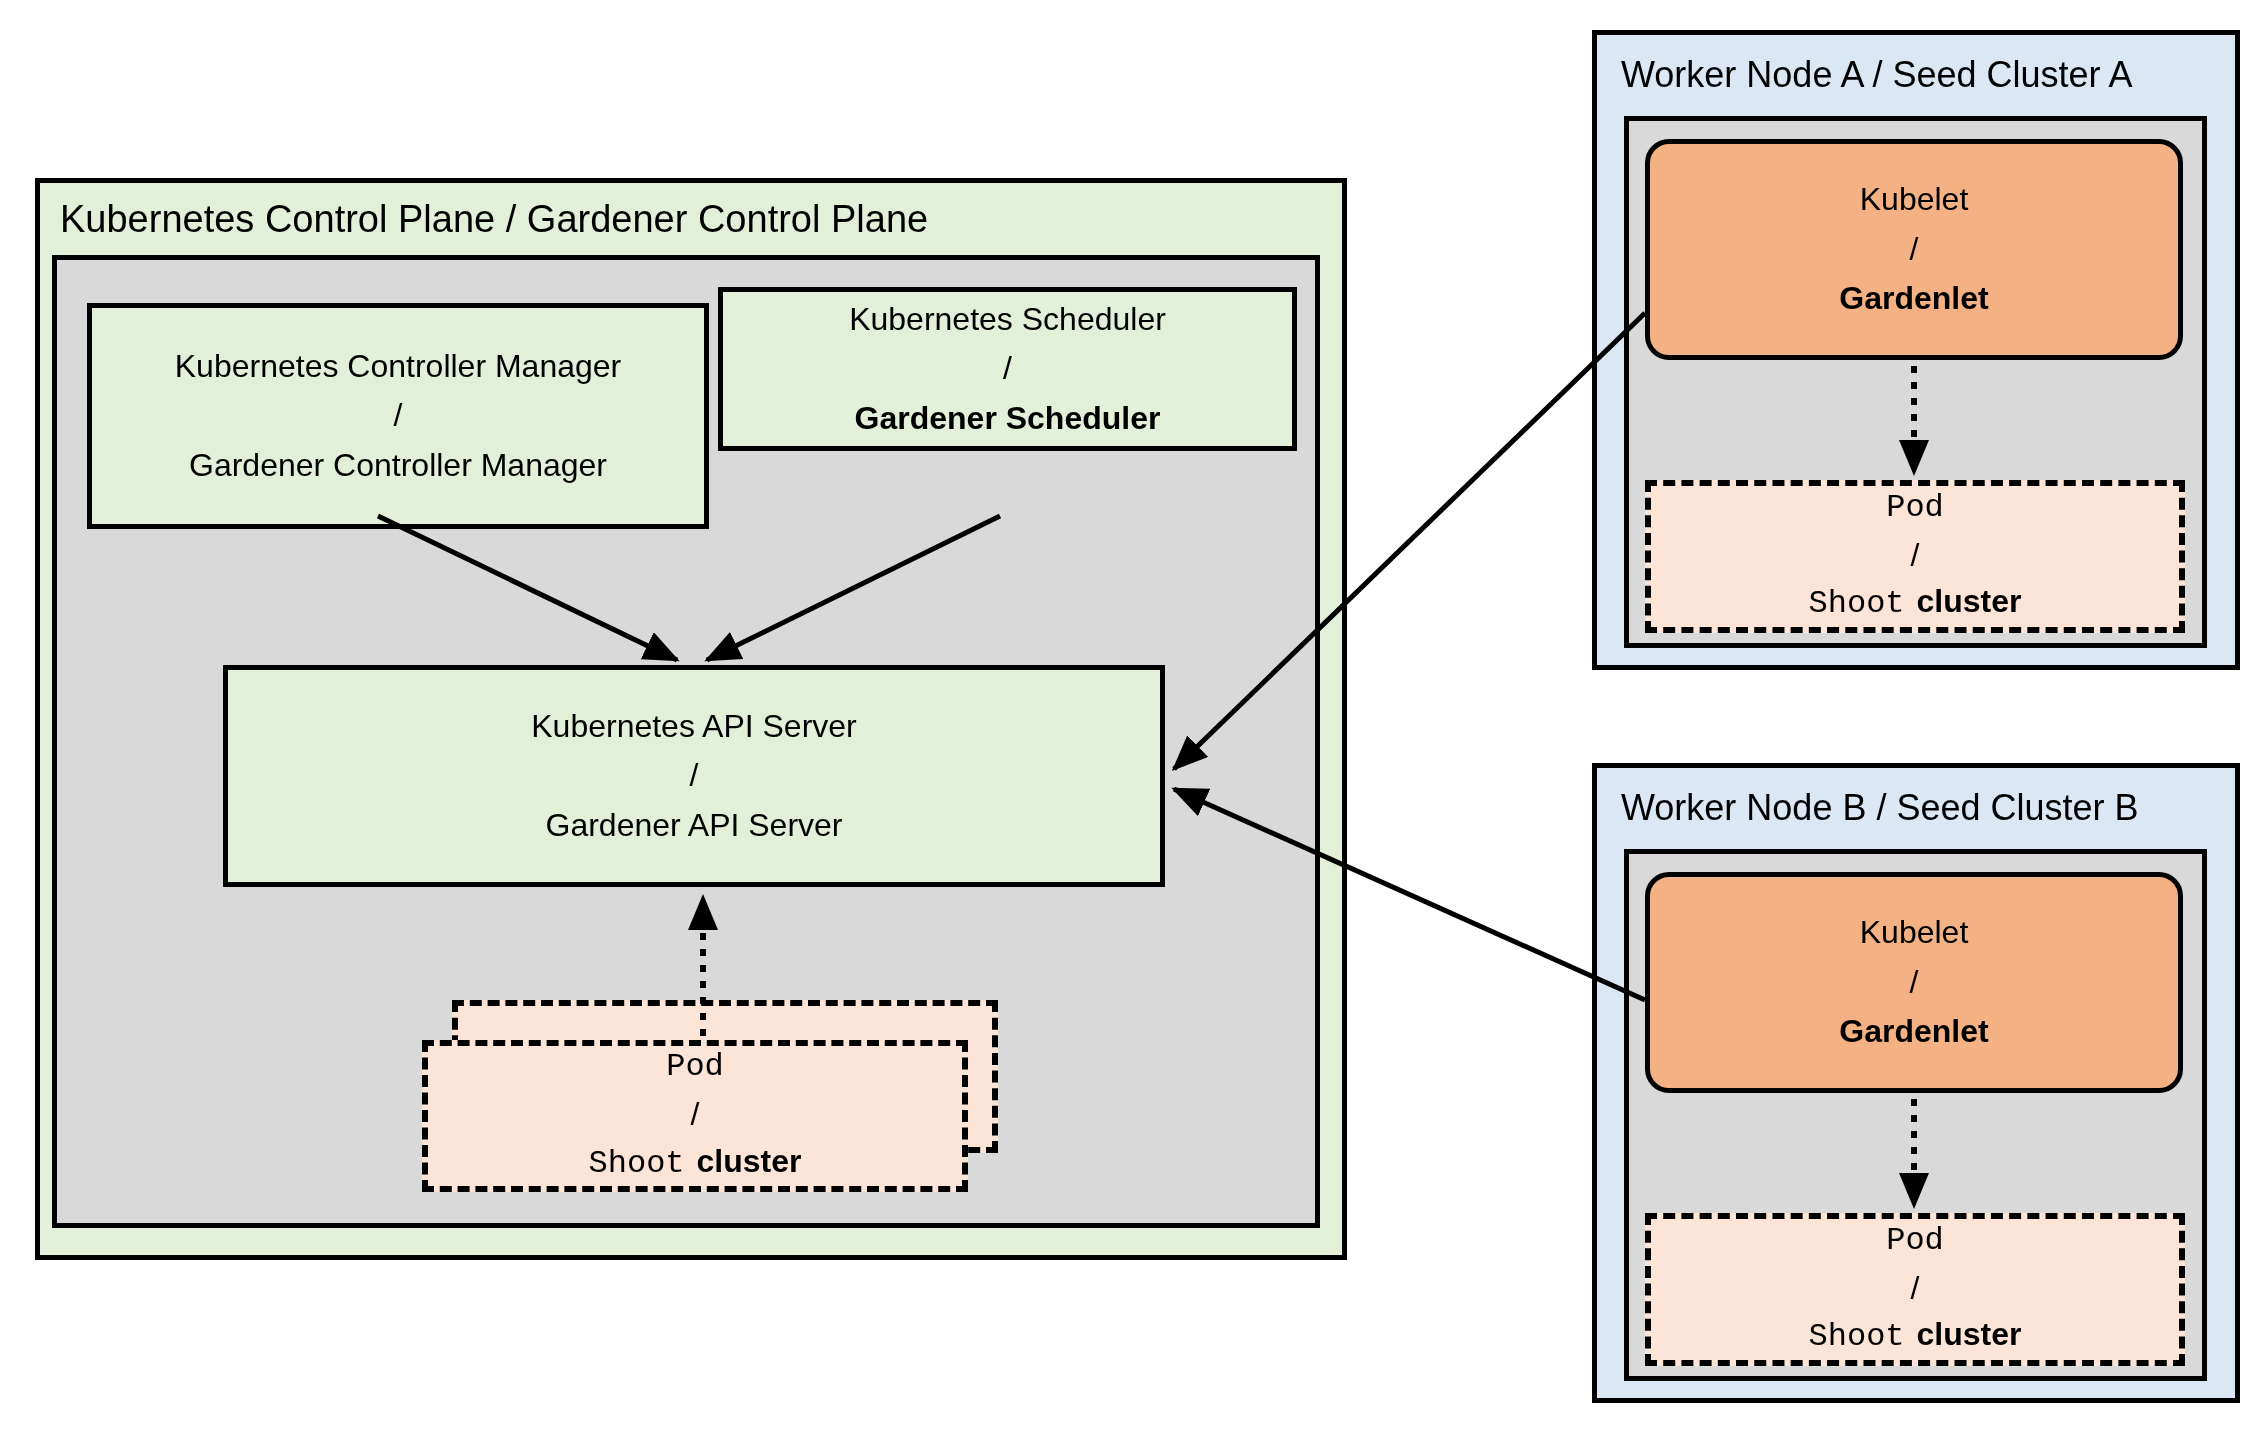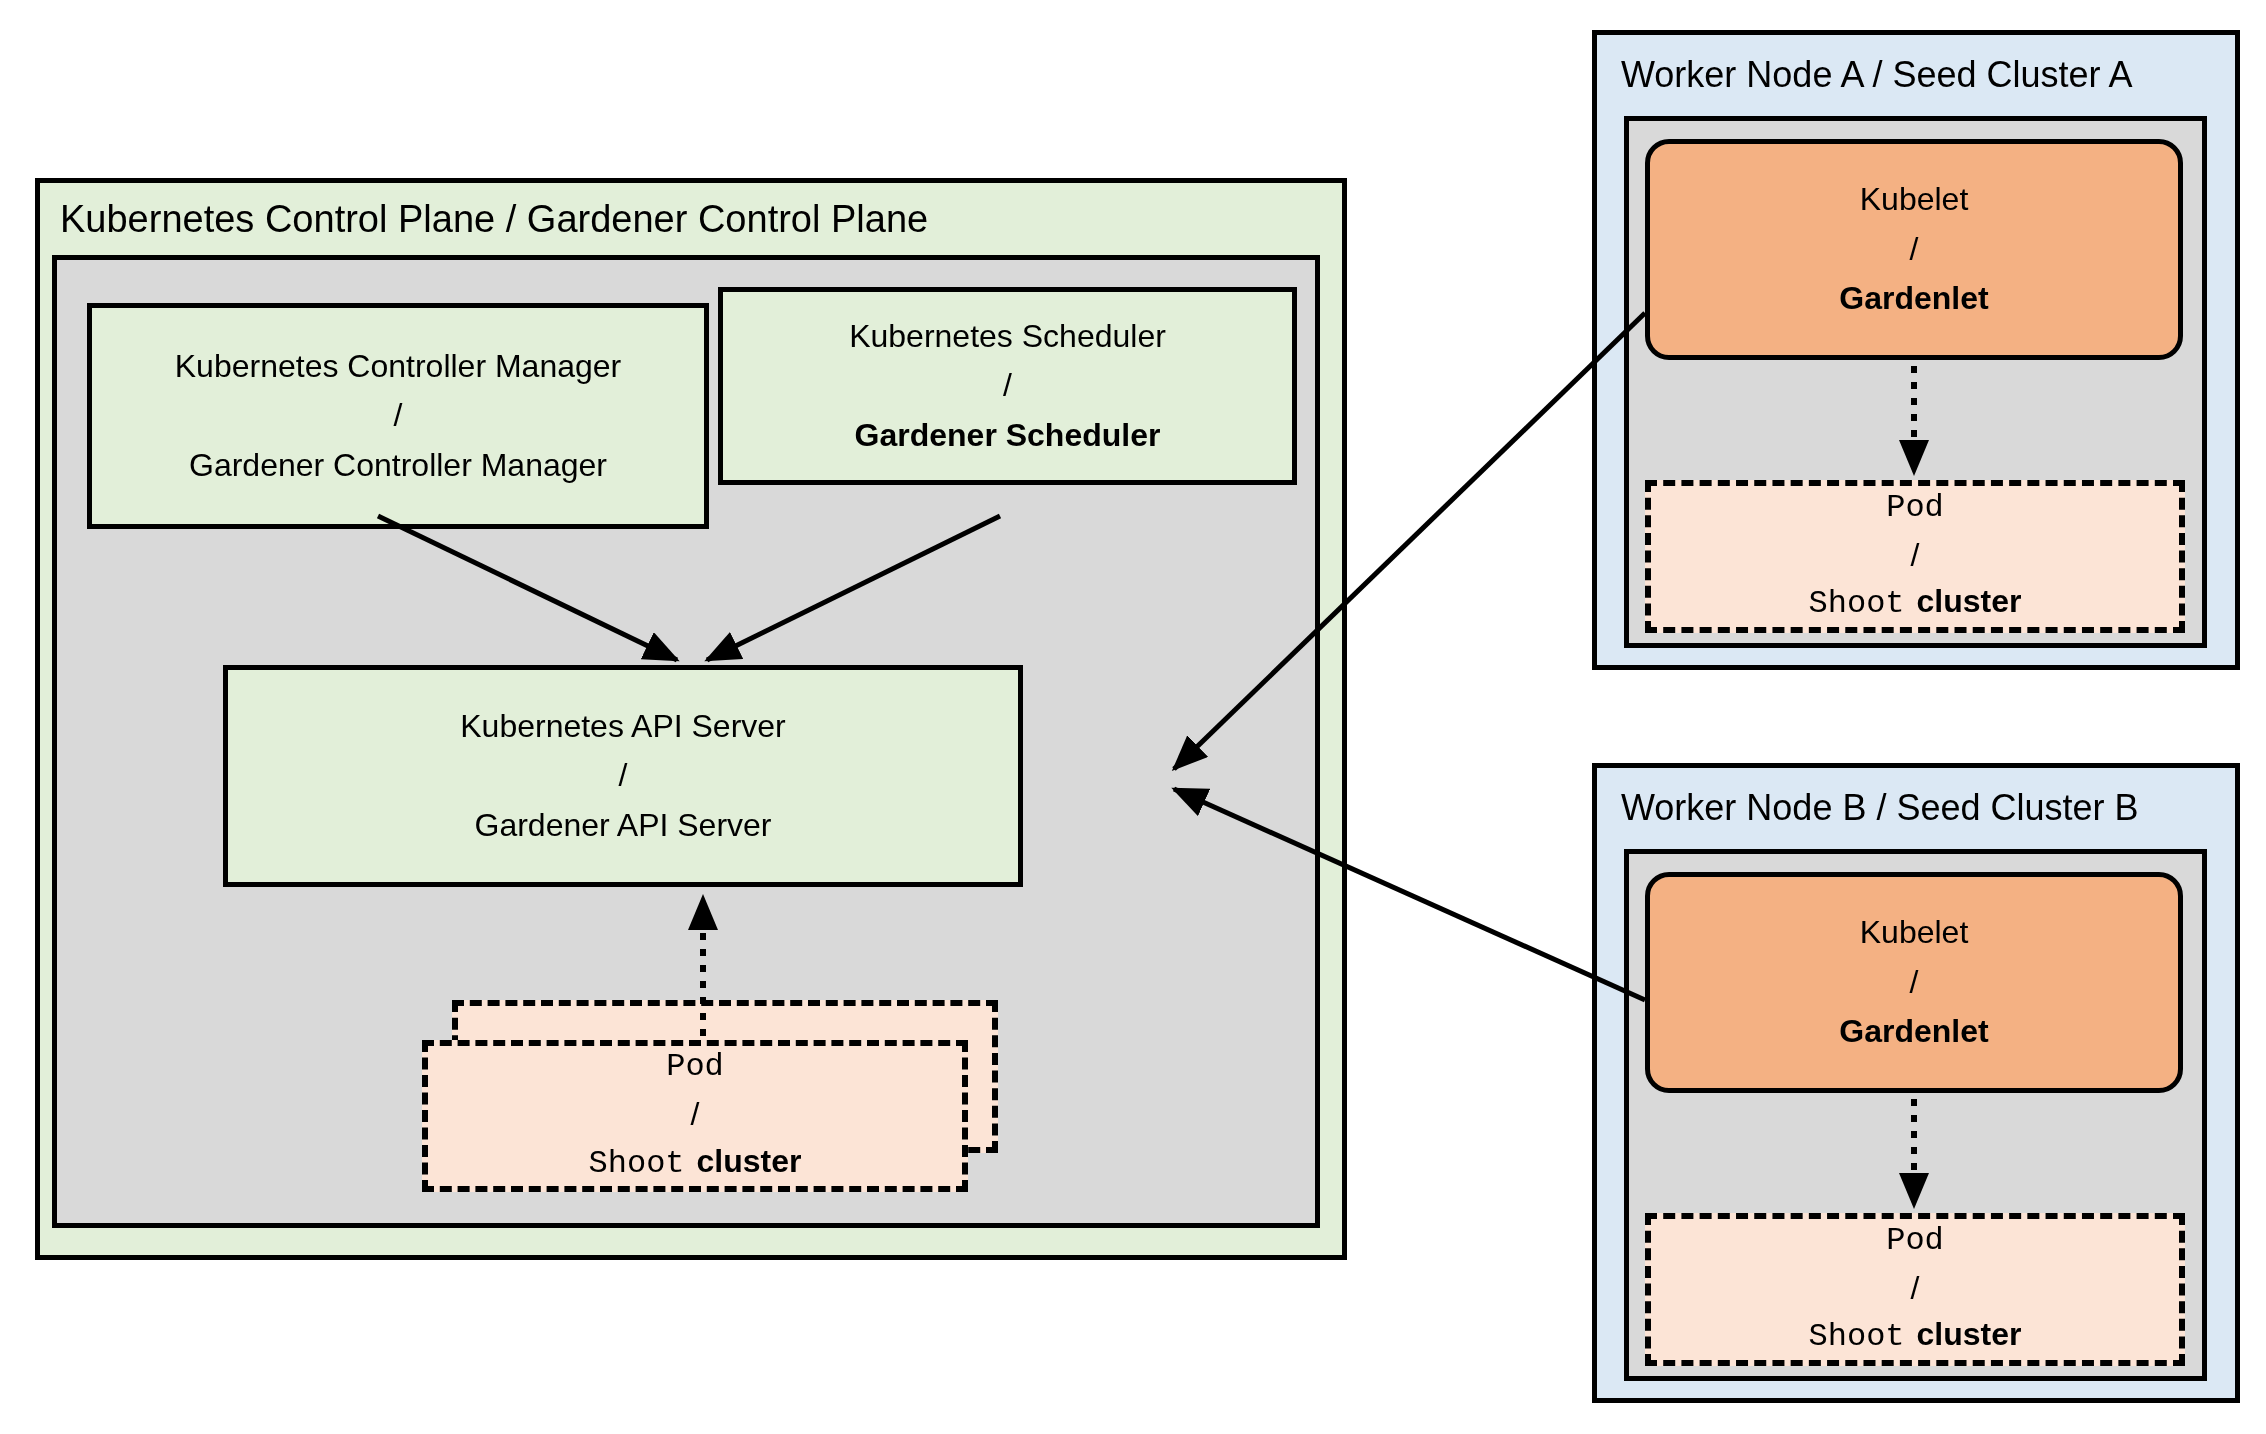--- a/index.html
+++ b/index.html
@@ -52,27 +52,27 @@
     <div class="title-strip">Kubernetes Control Plane / Gardener Control Plane</div>
 
     <div class="box gray" style="left:12px;top:72px;width:1268px;height:973px;">
 
       <div class="box green label-box" style="left:10px;top:43px;width:622px;height:226px;margin-left:20px;">
         <div>Kubernetes Controller Manager</div>
         <div>/</div>
         <div>Gardener Controller Manager</div>
       </div>
 
-      <div class="box green label-box" style="left:661px;top:27px;width:579px;height:198px;">
+      <div class="box green label-box" style="left:661px;top:27px;width:579px;height:164px;">
         <div>Kubernetes Scheduler</div>
         <div>/</div>
         <div class="bold">Gardener Scheduler</div>
       </div>
 
-      <div class="box green label-box" style="left:166px;top:405px;width:800px;height:222px;">
+      <div class="box green label-box" style="left:166px;top:405px;width:942px;height:222px;">
         <div>Kubernetes API Server</div>
         <div>/</div>
         <div>Gardener API Server</div>
       </div>
 
       <div class="box peach dashed" style="left:395px;top:740px;width:546px;height:153px;"></div>
 
       <div class="box peach dashed pod-box" style="left:365px;top:780px;width:546px;height:152px;">
         <div class="mono">Pod</div>
         <div>/</div>

